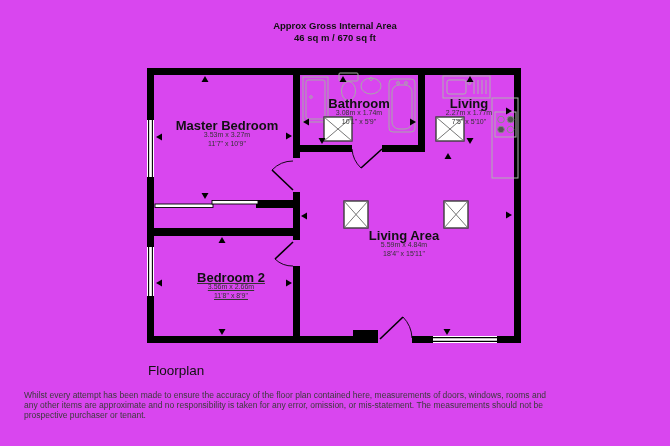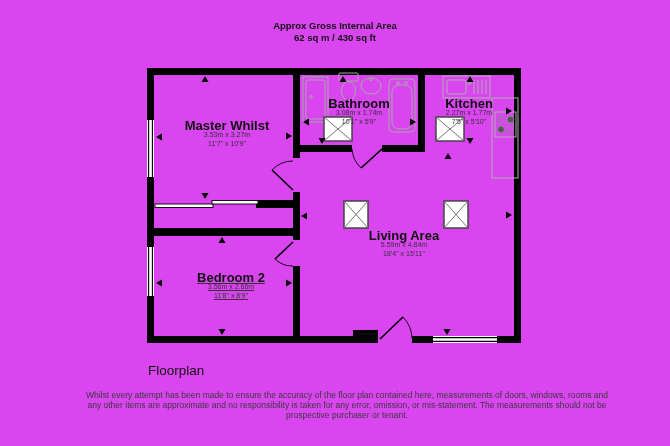--- a/index.html
+++ b/index.html
@@ -21,31 +21,31 @@
     position:absolute; text-align:center; color:#333;
     font-size:7px; line-height:9px;
   }
   .room-label .rname { font-weight:bold; font-size:13px; color:#111; }
   .caption {
     position:absolute; left:148px; top:363px;
     font-size:13.5px; color:#111;text-align:right;
   }
   .disclaimer {
     position:absolute; top:390px; left:0; width:670px;
-    text-align:center; font-size:8.5px; line-height:10px; color:#3a3a3a;padding-left:24px;
+    font-size:8.5px; line-height:10px; color:#3a3a3a;padding-left:24px;
   }
 </style>
 </head>
 <body>
 
 <div class="page">
 
   <div class="header">
     <div>Approx Gross Internal Area</div>
-    <div>62 sq m / 430 sq ft</div>
+    <div>46 sq m / 670 sq ft</div>
   </div>
 
   <svg class="plan-svg" width="670" height="446" viewBox="0 0 670 446">
 
     <g fill="#000">
       <rect x="147" y="68" width="374" height="7"></rect>
       <rect x="514" y="68" width="7" height="275"></rect>
 
       <rect x="147" y="68" width="7" height="52"></rect>
       <rect x="147" y="177" width="7" height="70"></rect>
@@ -190,33 +190,33 @@
       <polygon points="512,111 506,107.5 506,114.5"></polygon>
 
       <polygon points="448,153 444.5,159 451.5,159"></polygon>
       <polygon points="447,335 443.5,329 450.5,329"></polygon>
       <polygon points="301,216 307,212.5 307,219.5"></polygon>
       <polygon points="512,215 506,211.5 506,218.5"></polygon>
     </g>
   </svg>
 
   <div class="room-label" style="left:157px; top:121px; width:140px;">
-    <div class="rname">Master Whilst</div>
+    <div class="rname">Master Bedroom</div>
     <div>3.53m x 3.27m</div>
     <div>11'7" x 10'9"</div>
   </div>
 
   <div class="room-label" style="left:300px; top:99px; width:118px;">
     <div class="rname">Bathroom</div>
     <div>3.08m x 1.74m</div>
     <div>10'1" x 5'9"</div>
   </div>
 
   <div class="room-label" style="left:410px; top:99px; width:118px;">
-    <div class="rname">Kitchen</div>
+    <div class="rname">Living</div>
     <div>2.27m x 1.77m</div>
     <div>7'5" x 5'10"</div>
   </div>
 
   <div class="room-label" style="left:161px; top:273px; width:140px;text-decoration:underline;">
     <div class="rname">Bedroom 2</div>
     <div>3.56m x 2.66m</div>
     <div>11'8" x 8'9"</div>
   </div>
 

